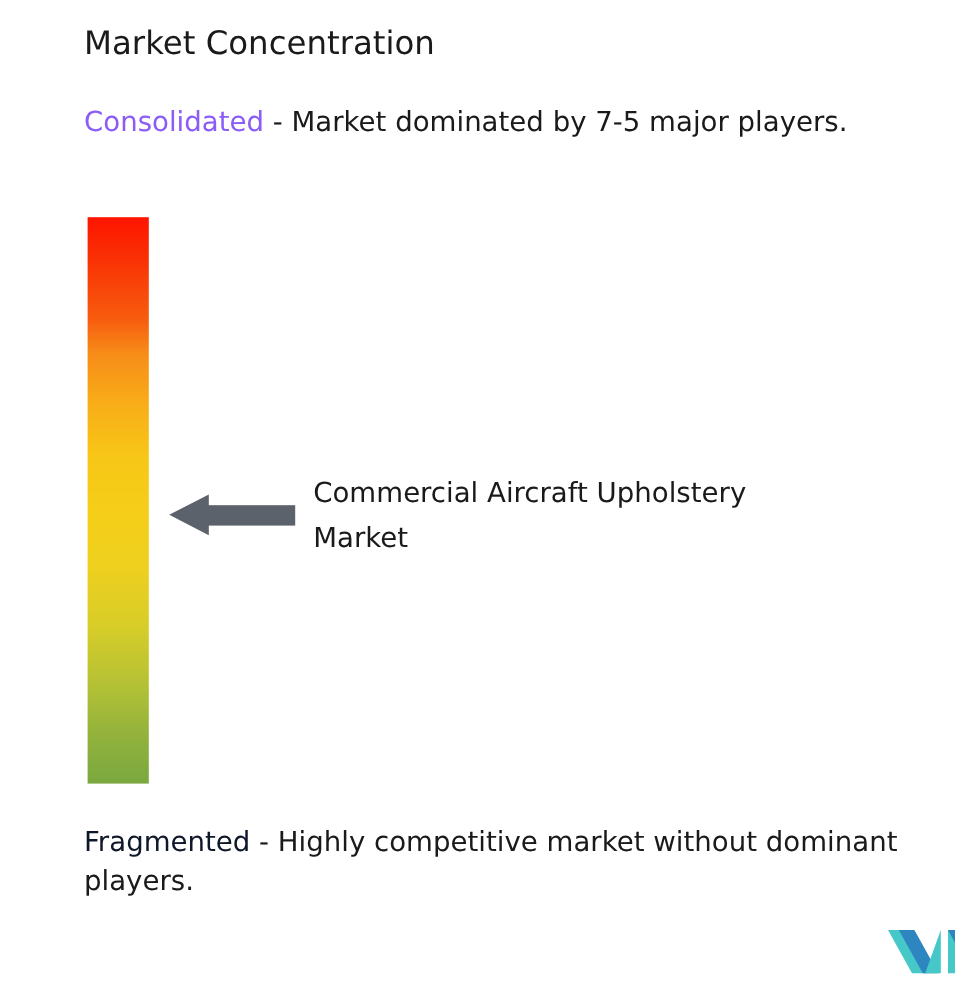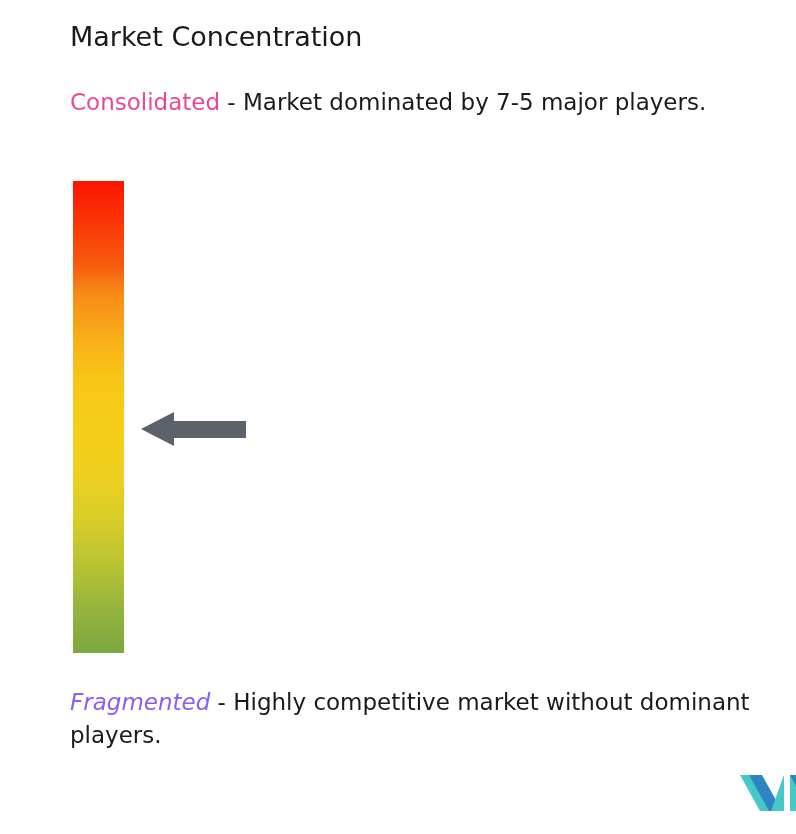--- a/index.html
+++ b/index.html
@@ -40,21 +40,21 @@
   .legend-top {
     position: absolute;
     left: 22px;
     top: 86px;
     width: 760px;
     font-size: 23px;
     line-height: 33px;
     color: #1a1a1a;
   }
   .legend-top .kw {
-    color: #ec4899;
+    color: #8b5cf6;
   }
   .legend-top .desc {
     color: #1a1a1a;
   }
 
   
   .gradient-bar {
     position: absolute;
     left: 25px;
     top: 181px;
@@ -118,22 +118,21 @@
   .legend-bottom {
     position: absolute;
     left: 22px;
     top: 686px;
     width: 766px;
     font-size: 23px;
     line-height: 33px;
     color: #1a1a1a;
   }
   .legend-bottom .kw {
-    color: #8b5cf6;
-    font-style: italic;
+    color: #0f172a;
   }
   .legend-bottom .desc {
     color: #1a1a1a;
   }
 
   
   .source {
     position: absolute;
     left: 22px;
     top: 782px;
@@ -164,20 +163,21 @@
     <span class="kw">Consolidated</span><span class="desc"> - Market dominated by 7-5 major players.</span>
   </div>
 
   <div class="gradient-bar"></div>
 
   <div class="pointer">
     <span class="head"></span>
     <span class="shaft"></span>
   </div>
 
+  <div class="pointer-label">Commercial Aircraft Upholstery Market</div>
 
   <div class="legend-bottom">
     <span class="kw">Fragmented</span><span class="desc"> - Highly competitive market without dominant players.</span>
   </div>
 
 
   <div class="logo">
     <svg width="76" height="48" viewBox="0 0 76 48" xmlns="http://www.w3.org/2000/svg">
       <polygon points="0,6 13,6 33,42 20,42" fill="#46c8c8"></polygon>
       <polygon points="9,6 22,6 42,42 29,42" fill="#2e86c1"></polygon>

